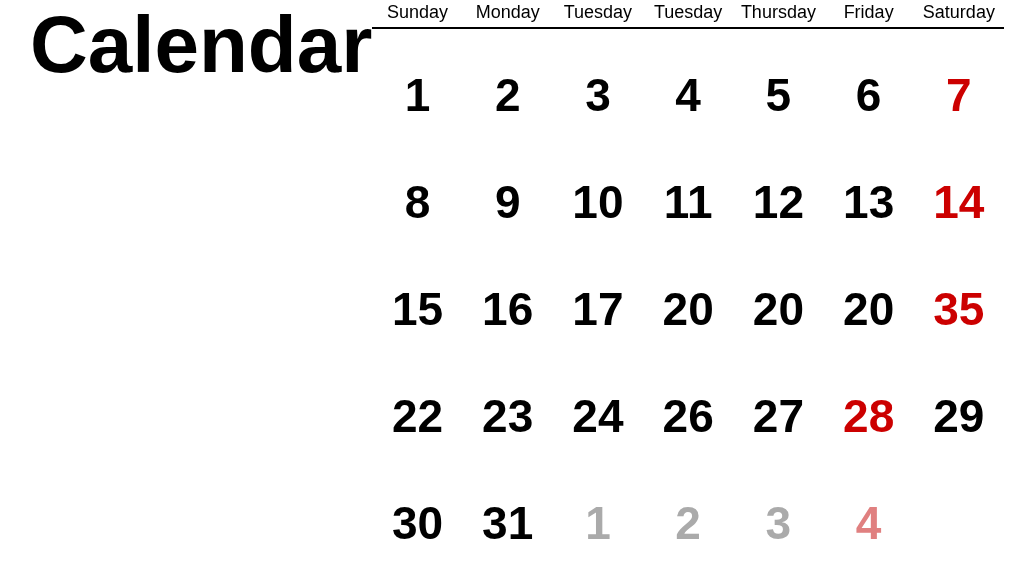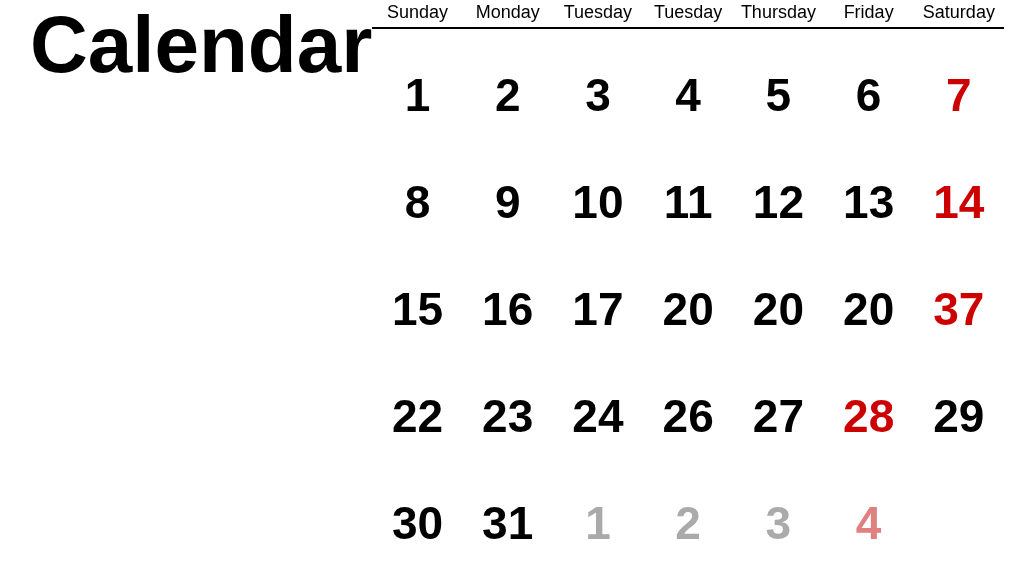--- a/index.html
+++ b/index.html
@@ -112,21 +112,21 @@
         <div class="day-cell">11</div>
         <div class="day-cell">12</div>
         <div class="day-cell">13</div>
         <div class="day-cell saturday">14</div>
         <div class="day-cell">15</div>
         <div class="day-cell">16</div>
         <div class="day-cell">17</div>
         <div class="day-cell">20</div>
         <div class="day-cell">20</div>
         <div class="day-cell">20</div>
-        <div class="day-cell saturday">37</div>
+        <div class="day-cell saturday">35</div>
         <div class="day-cell">22</div>
         <div class="day-cell">23</div>
         <div class="day-cell">24</div>
         <div class="day-cell">26</div>
         <div class="day-cell">27</div>
         <div class="day-cell saturday">28</div>
         <div class="day-cell">29</div>
         <div class="day-cell">30</div>
         <div class="day-cell">31</div>
         <div class="day-cell next-month">1</div>

